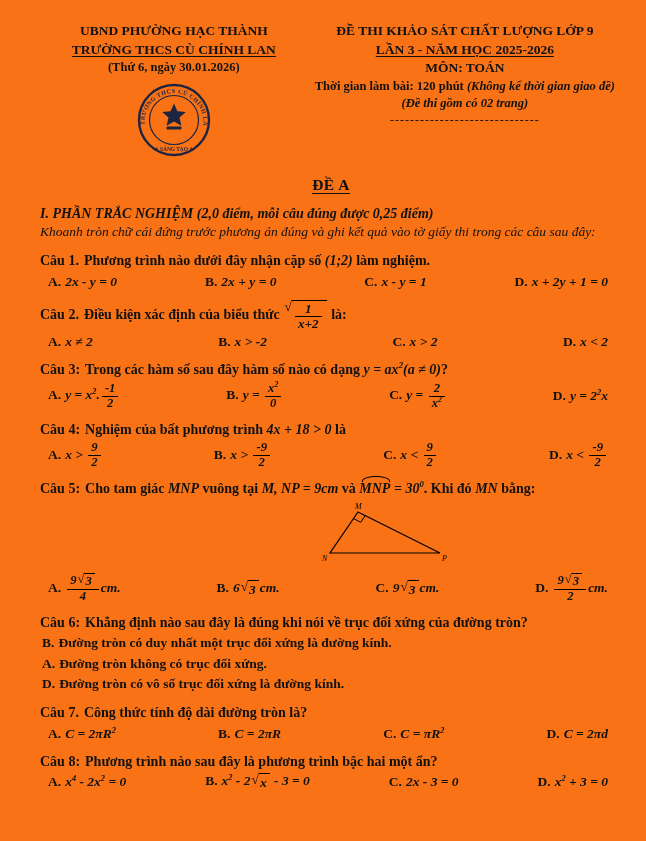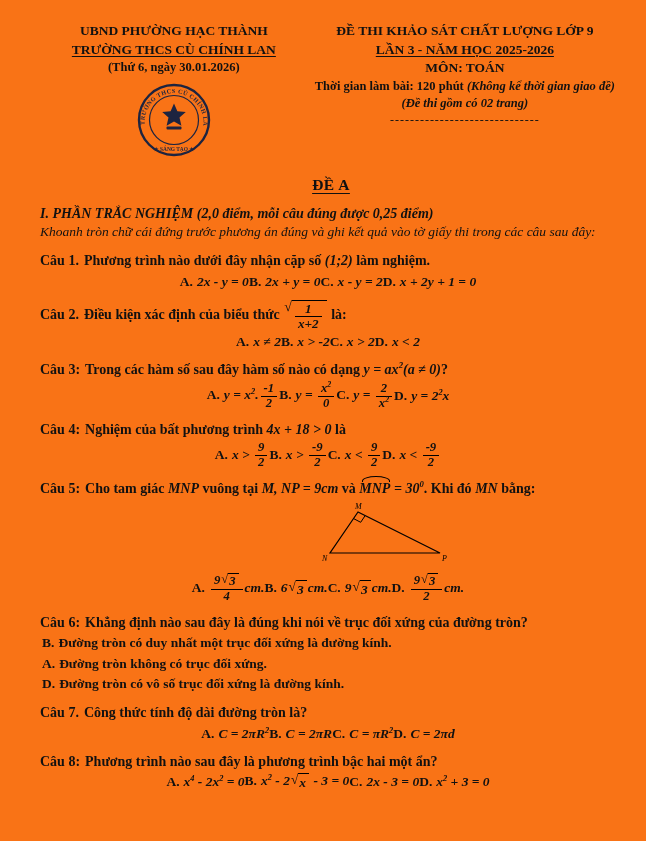--- a/index.html
+++ b/index.html
@@ -29,21 +29,21 @@
   .instruction { font-style:italic; font-size:13.5px; line-height:1.4; }
 
   
   .question { margin-top:9px; }
   .q-head { font-size:14px; line-height:1.38; }
   .q-label { font-weight:bold; margin-right:5px; }
   .q-text { font-weight:bold; }
   .q-text .plain { font-style:normal; }
   .math { font-style:italic; font-weight:bold; }
 
-  .options.row { display:flex; justify-content:center; align-items:center; padding:2px 14px 0 8px; font-size:13.5px; min-height:20px; }
+  .options.row { display:flex; justify-content:space-between; align-items:center; padding:2px 14px 0 8px; font-size:13.5px; min-height:20px; }
   .options.stack { display:block; padding:1px 0 0 2px; font-size:13.5px; }
   .options.stack .option { display:block; line-height:1.5; }
   .opt-label { font-weight:bold; margin-right:4px; }
   .opt-body.plain-text { font-weight:bold; font-style:normal; }
 
   
   .frac { display:inline-flex; flex-direction:column; text-align:center; vertical-align:middle; line-height:1.1; font-size:.94em; margin:0 2px; }
   .frac .num { display:block; border-bottom:1.3px solid #000; padding:0 3px 0; }
   .frac .den { display:block; padding:0 3px; }
   .sqrt { display:inline-flex; align-items:flex-start; vertical-align:middle; margin:0 1px; }
@@ -100,21 +100,21 @@
   <p class="instruction">Khoanh tròn chữ cái đứng trước phương án đúng và ghi kết quả vào tờ giấy thi trong các câu sau đây:</p>
 
   <div class="questions">
   <div class="question">
     <p class="q-head"><span class="q-label">Câu 1.</span><span class="q-text"><span class="plain">Phương trình nào dưới đây nhận cặp số </span><span class="math">(1;2)</span><span class="plain"> làm nghiệm.</span></span></p>
     <div class="options row">
   <span class="option"><span class="opt-label">A.</span><span class="opt-body math">2x - y = 0</span></span>
 
   <span class="option"><span class="opt-label">B.</span><span class="opt-body math">2x + y = 0</span></span>
 
-  <span class="option"><span class="opt-label">C.</span><span class="opt-body math">x - y = 2</span></span>
+  <span class="option"><span class="opt-label">C.</span><span class="opt-body math">x - y = 1</span></span>
 
   <span class="option"><span class="opt-label">D.</span><span class="opt-body math">x + 2y + 1 = 0</span></span>
 </div>
   </div>
 
   <div class="question">
     <p class="q-head"><span class="q-label">Câu 2.</span><span class="q-text"><span class="plain">Điều kiện xác định của biểu thức </span><span class="math"><span class="sqrt">
                 <span class="rad">√</span>
                 <span class="radicand"><span class="frac">
                     <span class="num">1</span>

